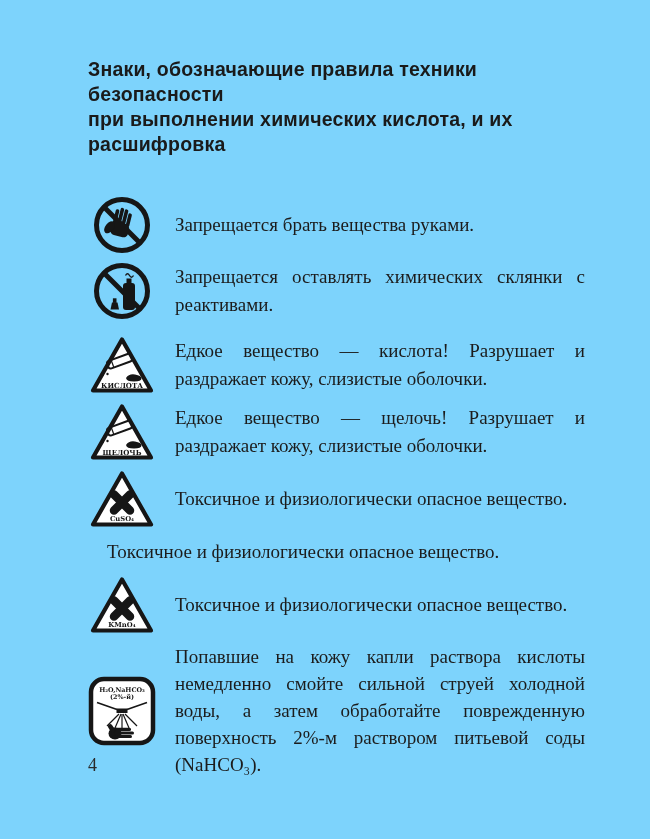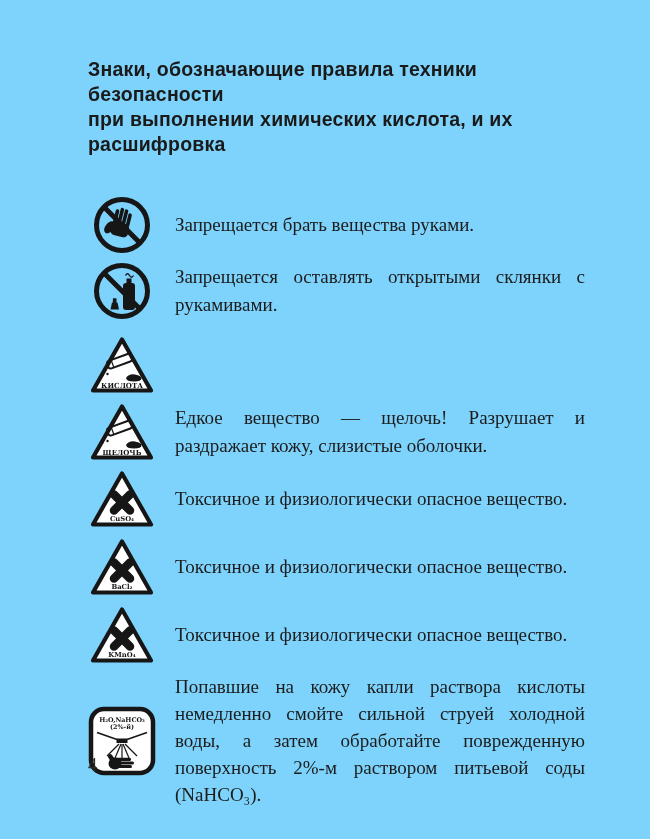--- a/index.html
+++ b/index.html
@@ -88,40 +88,41 @@
           <g class="ink-fill">
             <rect x="30" y="21" width="12" height="27" rx="3"></rect>
             <rect x="33.5" y="16.5" width="5" height="6"></rect>
             <path d="M32.5 13.5 q2 -3.5 4 0 q2 3.5 4 0" fill="none" class="ink-stroke" stroke-width="1.4"></path>
             <path d="M17.5 47.5 L26 47.5 L24.5 40.5 L19 40.5 Z"></path>
             <rect x="19.9" y="36.3" width="3.6" height="4.6"></rect>
           </g>
           <line x1="11.5" y1="11.5" x2="46.5" y2="46.5" class="ink-stroke" stroke-width="5"></line>
         </svg>
       </div>
-      <p class="desc">Запрещается оставлять открытыми склянки с руками­вами.</p>
+      <p class="desc">Запрещается оставлять химических склянки с реакти­вами.</p>
     </div>
 
     <div class="row row-3">
       <div class="cell">
         <svg width="64" height="58" viewBox="0 0 64 58">
           <path d="M32 3.5 L61 54.5 L3 54.5 Z" fill="#fff" class="ink-stroke" stroke-width="4.2" stroke-linejoin="round"></path>
           <g transform="rotate(-20 30 25)">
             <rect x="17" y="21" width="25" height="8" rx="2.5" fill="none" class="ink-stroke" stroke-width="2"></rect>
             <line x1="22" y1="21.5" x2="22" y2="28.5" class="ink-stroke" stroke-width="1.2"></line>
           </g>
           <g class="ink-fill">
             <circle cx="14.5" cy="34" r="1.3"></circle>
             <circle cx="12.5" cy="39" r="1.3"></circle>
             <circle cx="17.5" cy="38" r="1.2"></circle>
           </g>
           <path d="M36 42 q3 -4.5 9 -3.5 q6.5 1 6.5 4 q0 3 -7.5 3 q-7.5 0 -8 -3.5 z" class="ink-fill"></path>
           <text x="32" y="51.5" text-anchor="middle" font-size="7" class="svg-label">КИСЛОТА</text>
         </svg>
       </div>
+      <p class="desc">Едкое вещество — кислота! Разрушает и раздражает кожу, слизистые оболочки.</p>
     </div>
 
     <div class="row row-4">
       <div class="cell">
         <svg width="64" height="58" viewBox="0 0 64 58">
           <path d="M32 3.5 L61 54.5 L3 54.5 Z" fill="#fff" class="ink-stroke" stroke-width="4.2" stroke-linejoin="round"></path>
           <g transform="rotate(-20 30 25)">
             <rect x="17" y="21" width="25" height="8" rx="2.5" fill="none" class="ink-stroke" stroke-width="2"></rect>
             <line x1="22" y1="21.5" x2="22" y2="28.5" class="ink-stroke" stroke-width="1.2"></line>
           </g>
@@ -142,27 +143,20 @@
         <svg width="64" height="58" viewBox="0 0 64 58">
           <path d="M32 3.5 L61 54.5 L3 54.5 Z" fill="#fff" class="ink-stroke" stroke-width="4.2" stroke-linejoin="round"></path>
           <path d="M24 24.5 L40 40.5 M40 24.5 L24 40.5" fill="none" class="ink-stroke" stroke-width="8.5" stroke-linecap="round"></path>
           <text x="32" y="51" text-anchor="middle" font-size="6.8" class="svg-label">CuSO₄</text>
         </svg>
       </div>
       <p class="desc">Токсичное и физиологически опасное вещество.</p>
     </div>
 
     <div class="row row-6">
-      <div class="cell">
-        <svg width="64" height="58" viewBox="0 0 64 58">
-          <path d="M32 3.5 L61 54.5 L3 54.5 Z" fill="#fff" class="ink-stroke" stroke-width="4.2" stroke-linejoin="round"></path>
-          <path d="M24 24.5 L40 40.5 M40 24.5 L24 40.5" fill="none" class="ink-stroke" stroke-width="8.5" stroke-linecap="round"></path>
-          <text x="32" y="51" text-anchor="middle" font-size="6.8" class="svg-label">BaCl₂</text>
-        </svg>
-      </div>
       <p class="desc">Токсичное и физиологически опасное вещество.</p>
     </div>
 
     <div class="row row-7">
       <div class="cell">
         <svg width="64" height="58" viewBox="0 0 64 58">
           <path d="M32 3.5 L61 54.5 L3 54.5 Z" fill="#fff" class="ink-stroke" stroke-width="4.2" stroke-linejoin="round"></path>
           <path d="M24 24.5 L40 40.5 M40 24.5 L24 40.5" fill="none" class="ink-stroke" stroke-width="8.5" stroke-linecap="round"></path>
           <text x="32" y="51" text-anchor="middle" font-size="6.8" class="svg-label">KMnO₄</text>
         </svg>

